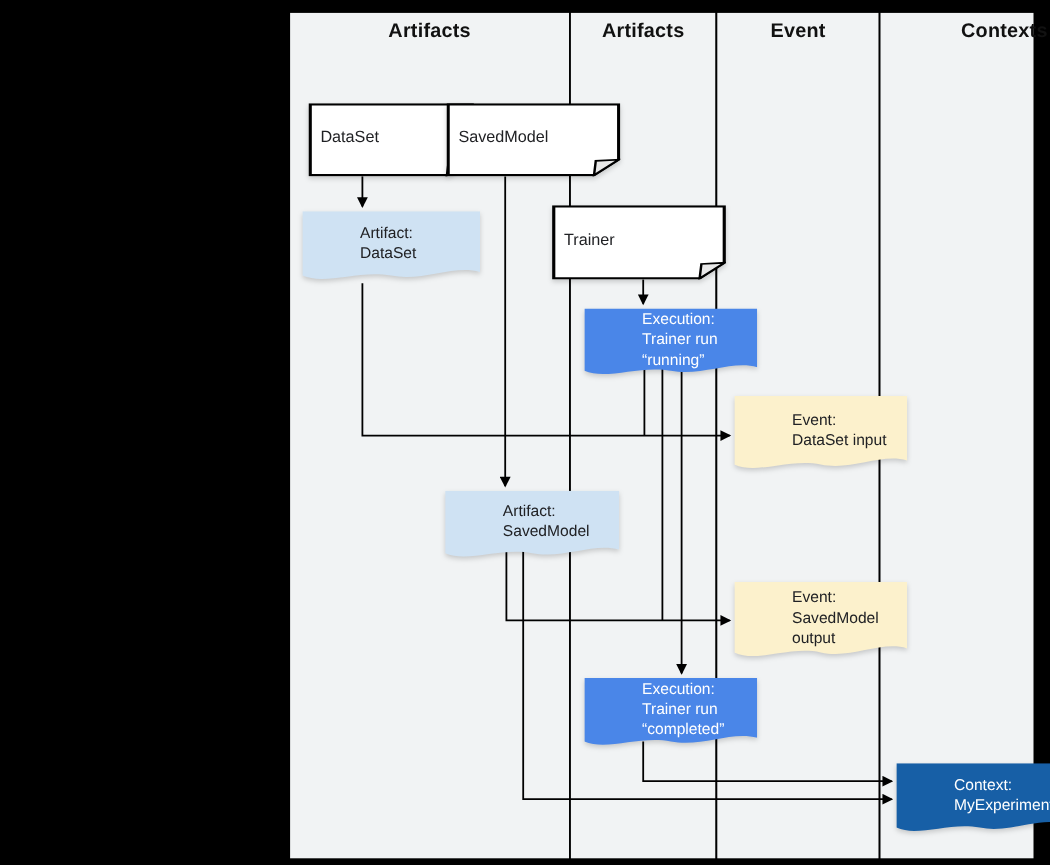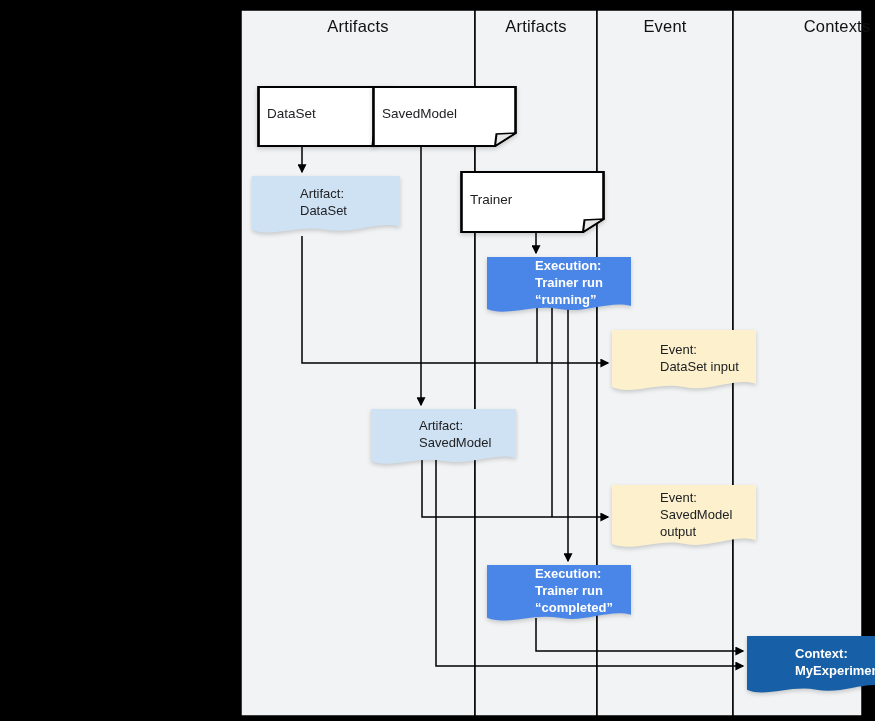--- a/index.html
+++ b/index.html
@@ -3,37 +3,37 @@
 <meta charset="utf-8">
 <style>
   html,body{margin:0;padding:0;background:#000;}
   #canvas{
     position:relative;width:875px;height:721px;background:var(--canvas_bg,#000);
     overflow:hidden;font-family:"Liberation Sans","DejaVu Sans",sans-serif;
   }
   #wires{position:absolute;left:0;top:0;width:875px;height:721px;}
   .lane-header{
     position:absolute;top:17px;transform:translateX(-50%);
-    font-size:16.5px;font-weight:normal;color:#111;letter-spacing:.2px;
+    font-size:16.5px;font-weight:bold;color:#111;letter-spacing:.2px;
     white-space:nowrap;
     text-align:right;
   }
   .node{position:absolute;padding-left:46px;}
   .node .shape{
     position:absolute;left:0;top:0;width:100%;height:100%;
     filter:drop-shadow(0 2px 2px rgba(0,0,0,0.18));
   }
   .node .label{
     position:absolute;display:flex;align-items:center;
     font-size:13px;line-height:17px;white-space:pre-line;
   }
   .doc .label{inset:0 4px 6px 10px;color:var(--text_dark,#202124);font-size:13.5px;}
   .wave .label{inset:0 3px 12px 12px;margin-left:36px;}
   .label.dark{color:var(--text_dark,#202124);}
-  .label.light{color:var(--text_light,#fff);font-weight:bold;}
+  .label.light{color:var(--text_light,#fff);}
 </style>
 </head>
 <body>
 
 <div id="canvas">
 
   <svg id="wires" width="875" height="721" viewBox="0 0 875 721">
     <defs>
       <marker id="arr" viewBox="0 0 10 10" refX="8.5" refY="5" markerWidth="10" markerHeight="9" markerUnits="userSpaceOnUse" orient="auto-start-reverse">
         <path d="M0,0 L10,5 L0,10 Z" style="fill:var(--line_color,#000)"></path>

